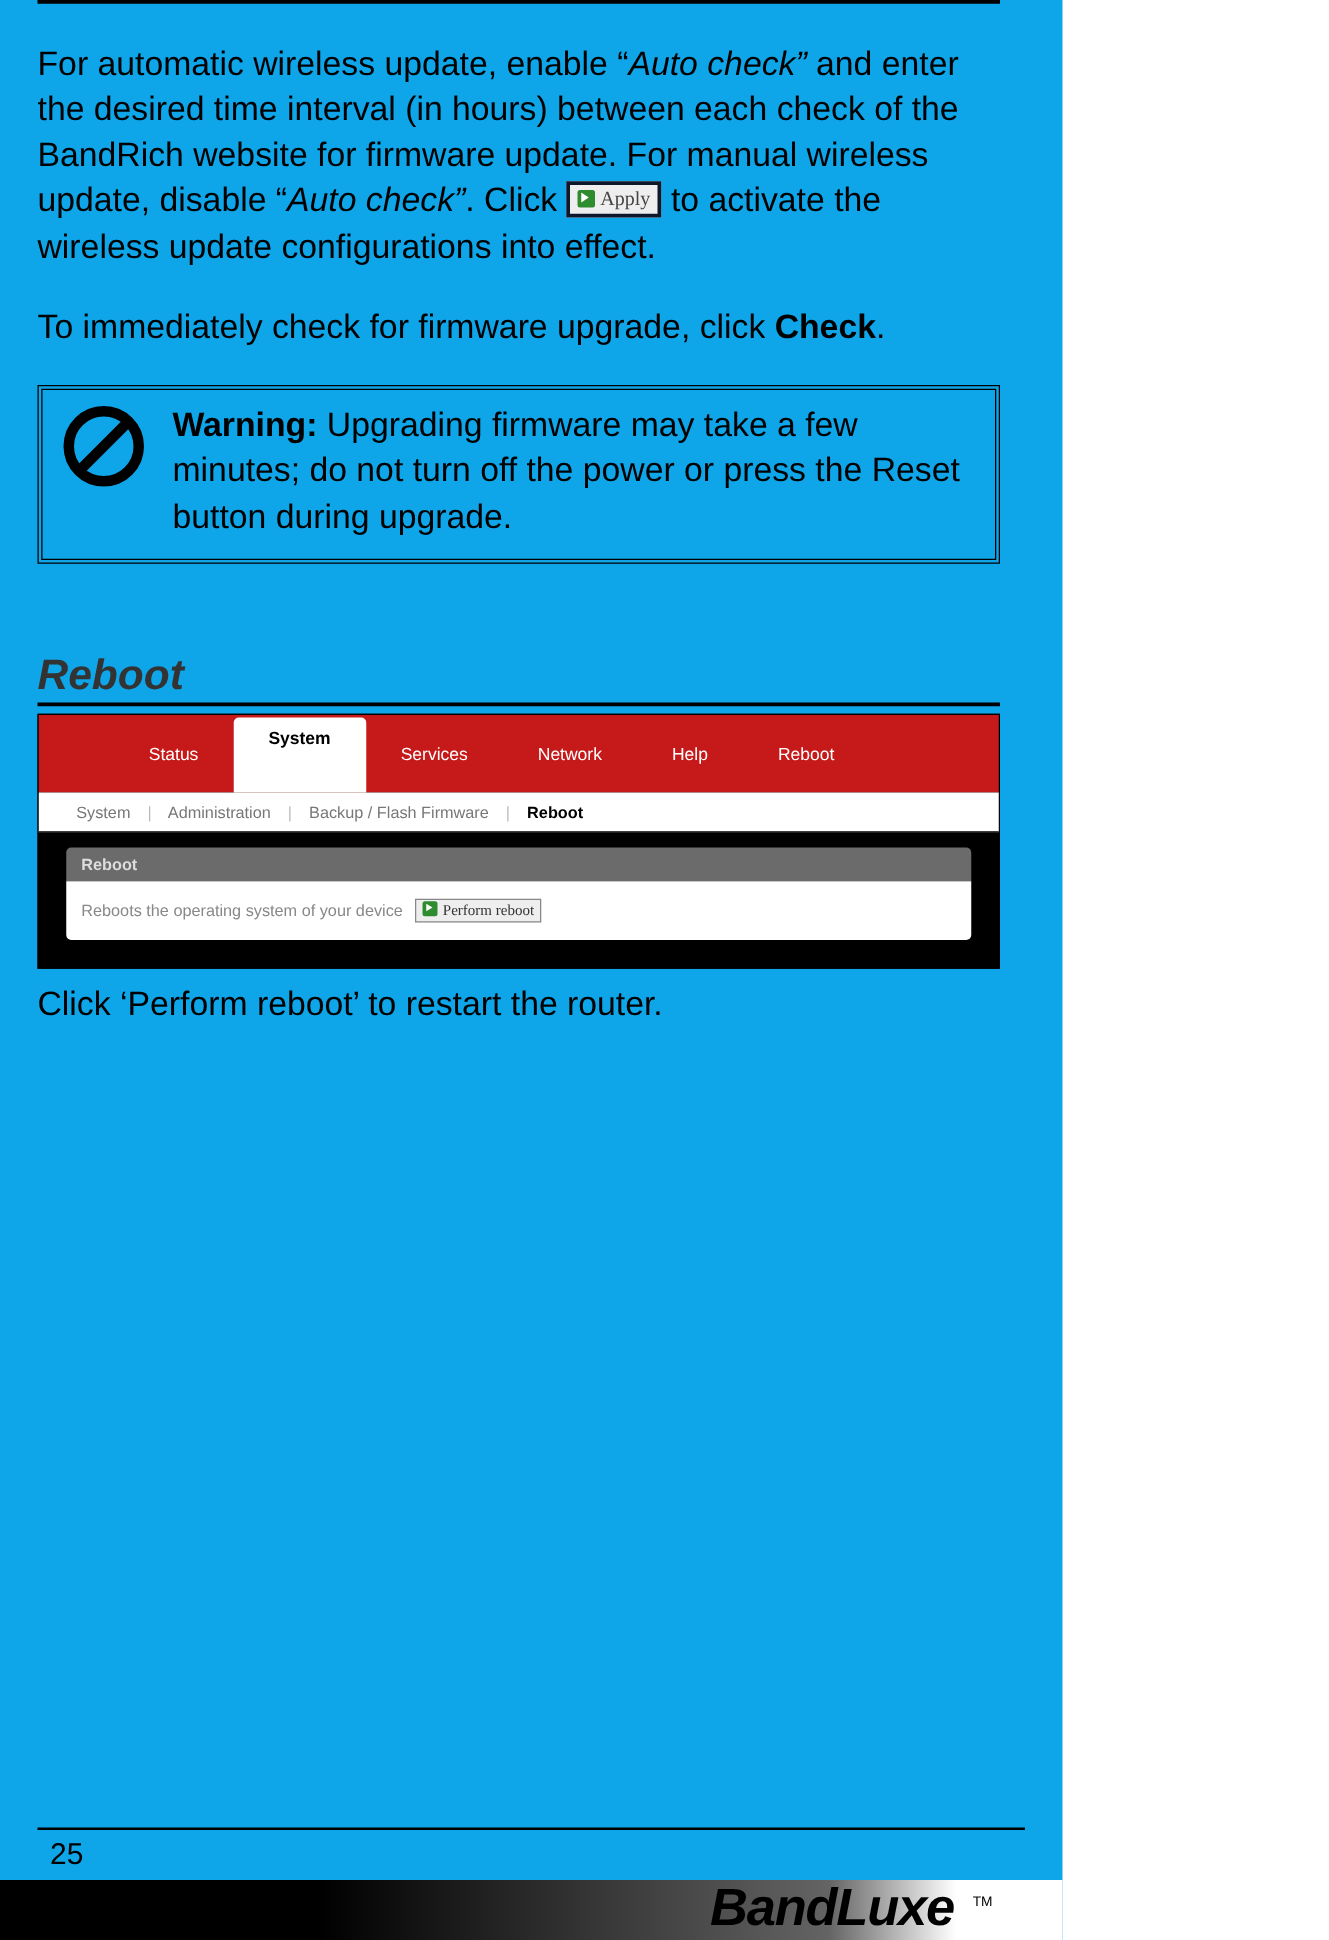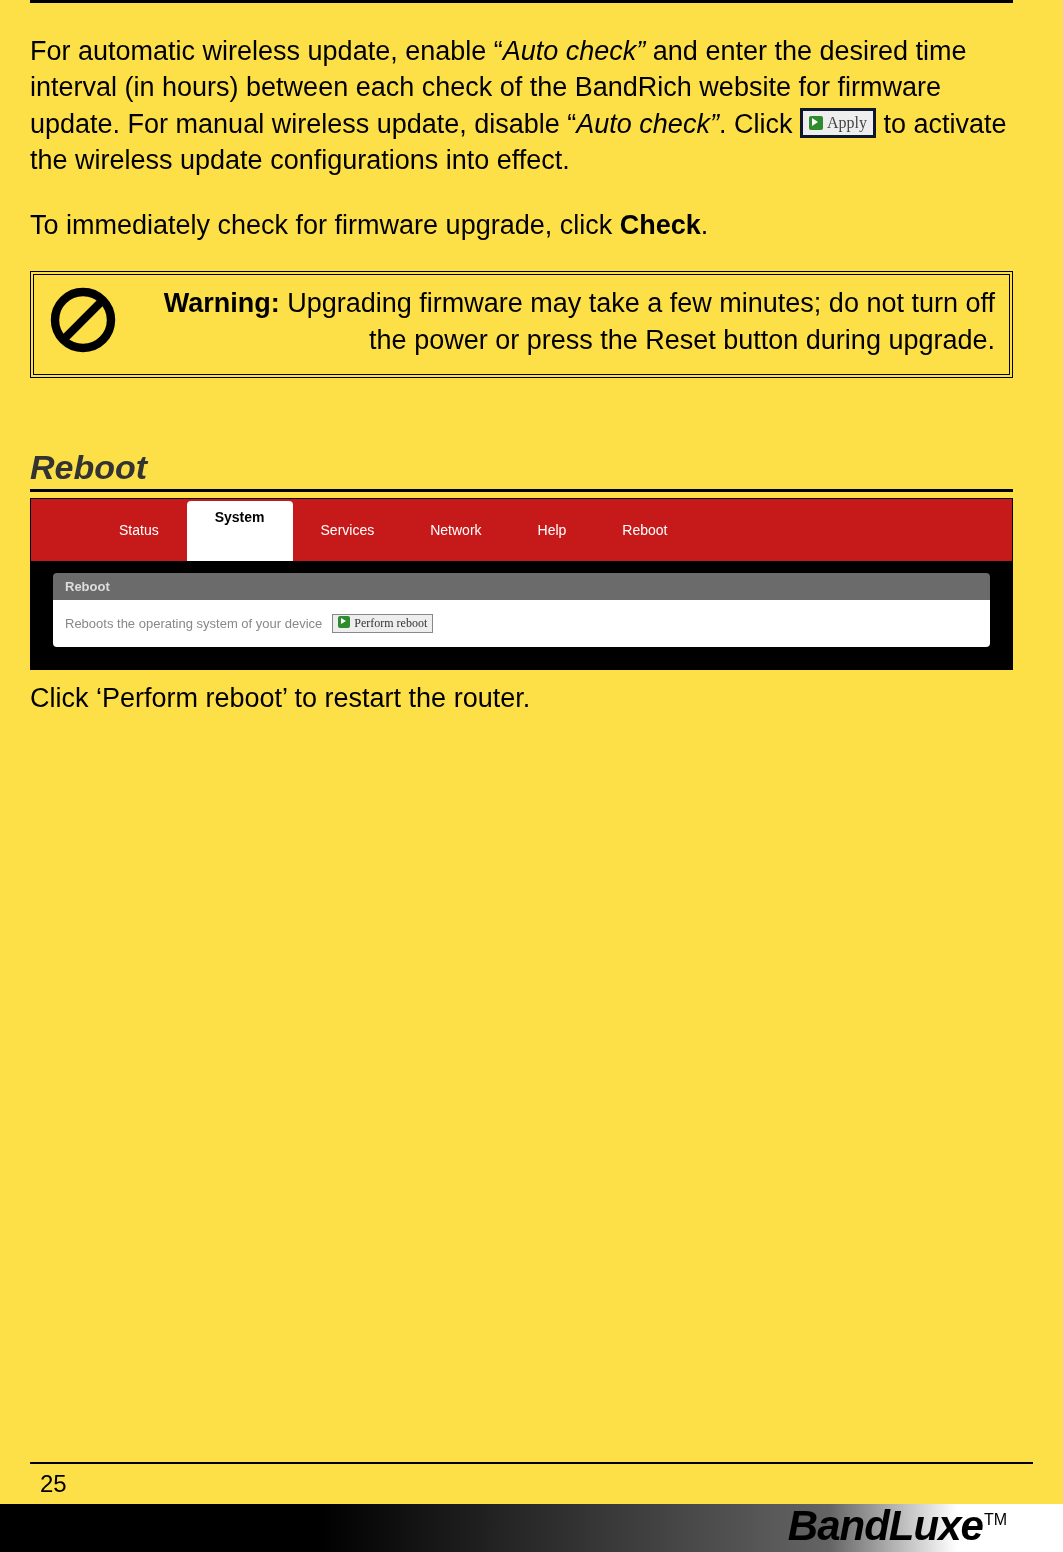--- a/index.html
+++ b/index.html
@@ -1,33 +1,33 @@
 <!DOCTYPE html>
 <html><head>
 <meta charset="utf-8">
 <style>
   * { box-sizing: border-box; margin: 0; padding: 0; }
   html, body { width: 1063px; background: #fff; font-family: Arial, Helvetica, sans-serif; }
-  .page { width: 1063px; min-height: 1552px; background: #fde047; position: relative; padding: 0 50px 0 30px; }
+  .page { width: 850px; min-height: 1552px; background: #0ea5e9; position: relative; padding: 0 50px 0 30px; }
   .top-rule { border-top: 3px solid #000; margin: 0 0 30px 0; }
   .body-text { font-size: 27px; line-height: 1.35; color: #000; }
   .body-text em { font-style: italic; }
   .body-text strong { font-weight: bold; }
   .apply-chip {
     display: inline-flex; align-items: center; gap: 4px;
     border: 3px solid #0f172a; background: #eee; padding: 1px 6px;
     font-size: 16px; color: #444; font-family: "Times New Roman", serif;
     position: relative; top: -3px;
   }
   .apply-chip .sq { width: 14px; height: 14px; background: #2e8b2e; border-radius: 2px; display:inline-block; position:relative; }
   .apply-chip .sq::after { content:""; position:absolute; left:3px; top:2px; width:0; height:0; border-left:6px solid #fff; border-top:4px solid transparent; border-bottom:4px solid transparent; }
   .para { margin-bottom: 28px; }
   .warning-box {
     border: 4px double #000; padding: 10px 14px 16px 14px; margin-top: 6px;
-    display: flex; align-items: flex-start; gap: 20px; text-align: right;
+    display: flex; align-items: flex-start; gap: 20px;
   }
   .warning-box .icon { flex: 0 0 70px; height: 70px; }
   .warning-box .icon svg { width: 70px; height: 70px; }
   .warning-box .txt { font-size: 27px; line-height: 1.35; }
   .warning-box .txt .lbl { font-weight: bold; }
   h2.section-h {
     font-family: Arial, sans-serif; font-weight: bold; font-style: italic;
     font-size: 34px; color: #333; margin-top: 70px; margin-bottom: 6px;
     border-bottom: 3px solid #000; padding-bottom: 2px;
   }
@@ -64,21 +64,21 @@
   }
   .router-ui .perform-chip .sq { width: 12px; height: 12px; background: #2e8b2e; border-radius: 2px; display:inline-block; position:relative; }
   .router-ui .perform-chip .sq::after { content:""; position:absolute; left:3px; top:2px; width:0; height:0; border-left:5px solid #fff; border-top:3px solid transparent; border-bottom:3px solid transparent; }
   .caption { font-size: 27px; margin-top: 10px; }
   
   .footer { position: absolute; left: 0; right: 0; bottom: 0; }
   .footer-rule { border-top: 2px solid #000; margin: 0 30px 6px 30px; }
   .page-num { font-size: 24px; margin-left: 40px; margin-bottom: 6px; }
   .footer-bar { height: 48px; background: linear-gradient(90deg, #000 30%, #646464 78%, #fff 90%, #fff 100%); position: relative; }
   .brand { position: absolute; right: 56px; top: 50%; transform: translateY(-55%); font-family: Arial, sans-serif; font-size: 42px; font-weight: bold; font-style: italic; color: #000; letter-spacing: -1px; }
-  .brand .tm { font-size: 16px; font-weight: normal; font-style: normal; vertical-align: super; margin-left: 1px; letter-spacing: 0; }
+  .brand .tm { font-size: 11px; font-weight: normal; font-style: normal; vertical-align: super; margin-left: 15px; letter-spacing: 0; }
 </style>
 </head>
 <body>
 
 <div class="page">
   <div class="top-rule"></div>
 
   <p class="body-text para">
     <span>For automatic wireless update, enable “</span><em>Auto check” </em><span>and enter the desired time interval (in hours) between each check of the BandRich website for firmware update. For manual wireless update, disable “</span><em>Auto check”</em><span>. Click </span>
     <span class="apply-chip">
@@ -108,20 +108,29 @@
 
   <div class="router-ui">
     <div class="topnav">
       <div class="tab">Status</div>
       <div class="tab active">System</div>
       <div class="tab">Services</div>
       <div class="tab">Network</div>
       <div class="tab">Help</div>
       <div class="tab">Reboot</div>
     </div>
+    <div class="subnav">
+      <span>System</span>
+      <span class="sep">|</span>
+      <span>Administration</span>
+      <span class="sep">|</span>
+      <span>Backup / Flash Firmware</span>
+      <span class="sep">|</span>
+      <span class="sub-active">Reboot</span>
+    </div>
     <div class="blackpad">
       <div class="panel-title">Reboot</div>
       <div class="panel-body">
         <span>Reboots the operating system of your device</span>
         <span class="perform-chip">
           <span class="sq"></span>
           <span>Perform reboot</span>
         </span>
       </div>
     </div>

